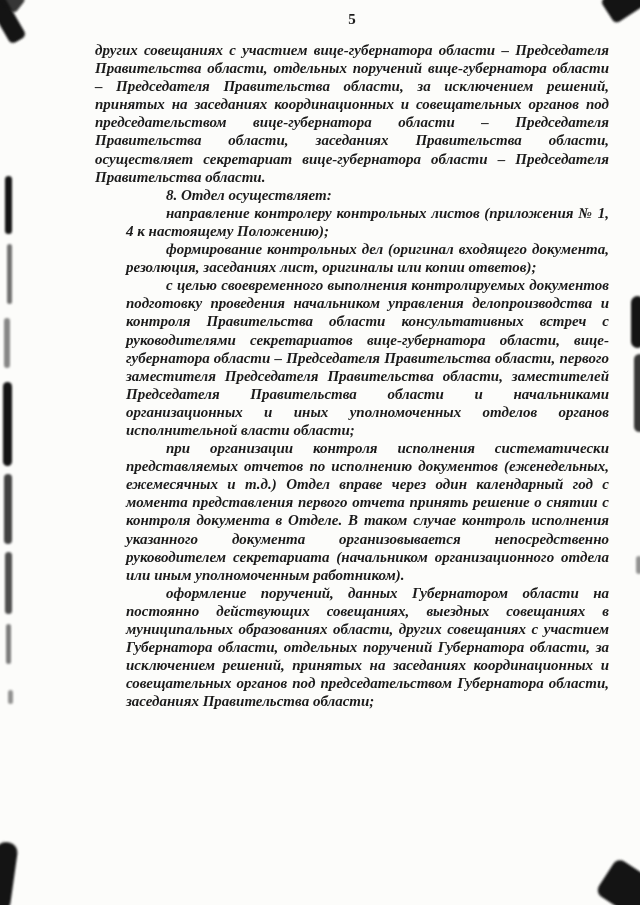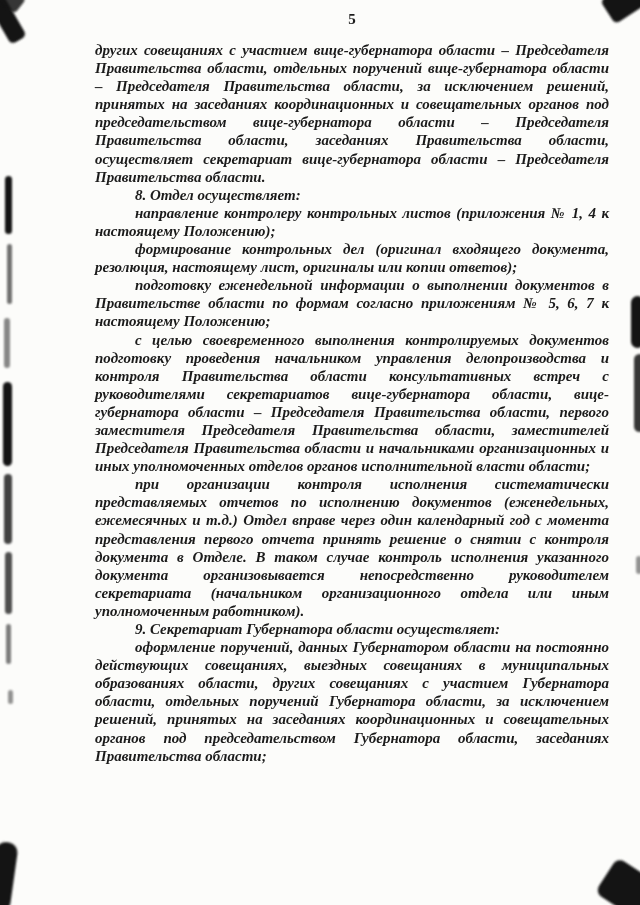--- a/index.html
+++ b/index.html
@@ -20,21 +20,21 @@
     font-size: 15px; font-weight: bold; color: #1c1c1c;
   }
   .doc-body {
     position: absolute; top: 41px; left: 95px; right: 31px;
     color: #1b1b1b;
     font-size: 15px; line-height: 18.1px;
     font-weight: bold;
     text-align: justify;
   }
   .doc-body p { margin: 0; font-style: italic; }
-  .doc-body p.indent { text-indent: 40px; }
+  .doc-body p.indent { text-indent: 40px; margin-left: 31px; }
 
   
   .artifact {
     position: absolute;
     background: #141414;
     filter: blur(1.2px);
     border-radius: 5px;
   }
   .a-tl  { left: -4px;  top: -12px; width: 18px; height: 56px; transform: rotate(-30deg); }
   .a-tl2 { left: -10px; top: -14px; width: 34px; height: 20px; transform: rotate(38deg); opacity: .85; }
@@ -74,21 +74,19 @@
   <div class="artifact a-r2"></div>
   <div class="artifact a-r3"></div>
   <div class="artifact a-br"></div>
 
   <div class="page-number">5</div>
 
   <div class="doc-body">
     <p class="para">других совещаниях с участием вице-губернатора области – Председателя Правительства области, отдельных поручений вице-губернатора области – Председателя Правительства области, за исключением решений, принятых на заседаниях координационных и совещательных органов под председательством вице-губернатора области – Председателя Правительства области, заседаниях Правительства области, осуществляет секретариат вице-губернатора области – Председателя Правительства области.</p>
     <p class="para indent">8. Отдел осуществляет:</p>
     <p class="para indent">направление контролеру контрольных листов (приложения № 1, 4 к настоящему Положению);</p>
-    <p class="para indent">формирование контрольных дел (оригинал входящего документа, резолюция, настоящему лист, оригиналы или копии ответов);</p>
-    <p class="para indent">подготовку еженедельной информации о выполнении документов в Правительстве области по формам согласно приложениям № 5, 6, 7 к настоящему Положению;</p>
+    <p class="para indent">формирование контрольных дел (оригинал входящего документа, резолюция, заседаниях лист, оригиналы или копии ответов);</p>
     <p class="para indent">с целью своевременного выполнения контролируемых документов подготовку проведения начальником управления делопроизводства и контроля Правительства области консультативных встреч с руководителями секретариатов вице-губернатора области, вице-губернатора области – Председателя Правительства области, первого заместителя Председателя Правительства области, заместителей Председателя Правительства области и начальниками организационных и иных уполномоченных отделов органов исполнительной власти области;</p>
     <p class="para indent">при организации контроля исполнения систематически представляемых отчетов по исполнению документов (еженедельных, ежемесячных и т.д.) Отдел вправе через один календарный год с момента представления первого отчета принять решение о снятии с контроля документа в Отделе. В таком случае контроль исполнения указанного документа организовывается непосредственно руководителем секретариата (начальником организационного отдела или иным уполномоченным работником).</p>
-    <p class="para indent">9. Секретариат Губернатора области осуществляет:</p>
     <p class="para indent">оформление поручений, данных Губернатором области на постоянно действующих совещаниях, выездных совещаниях в муниципальных образованиях области, других совещаниях с участием Губернатора области, отдельных поручений Губернатора области, за исключением решений, принятых на заседаниях координационных и совещательных органов под председательством Губернатора области, заседаниях Правительства области;</p>
   </div>
 
 </div>
 
 </body></html>

